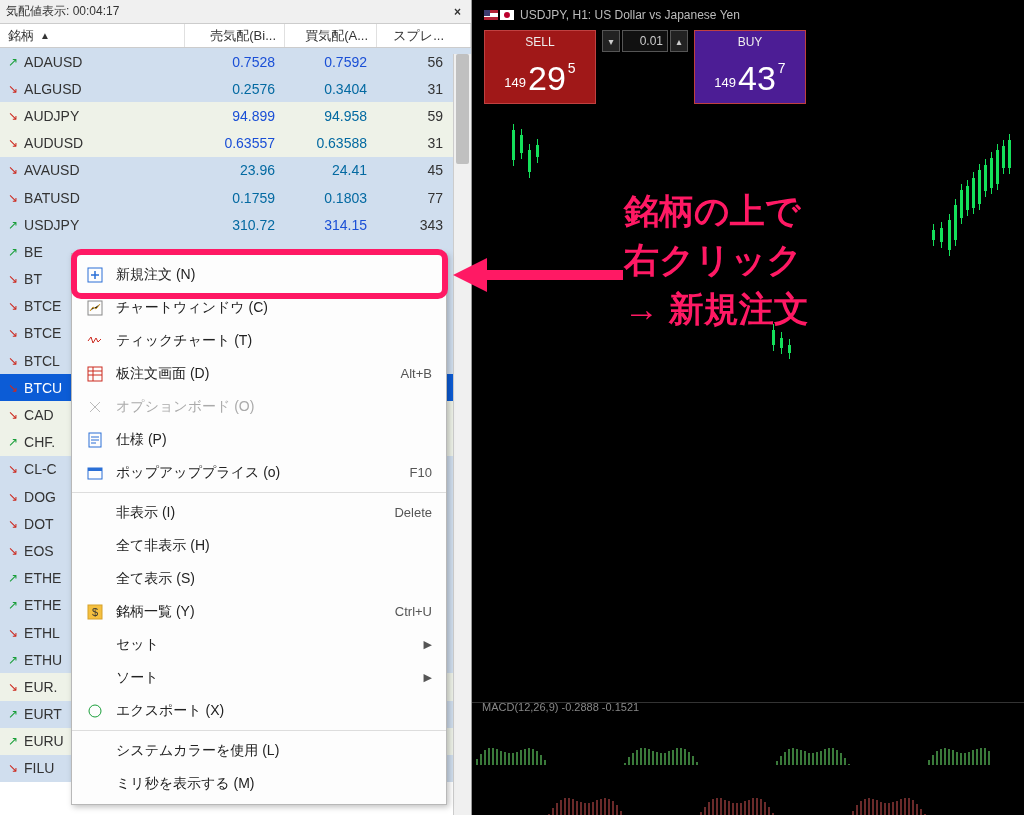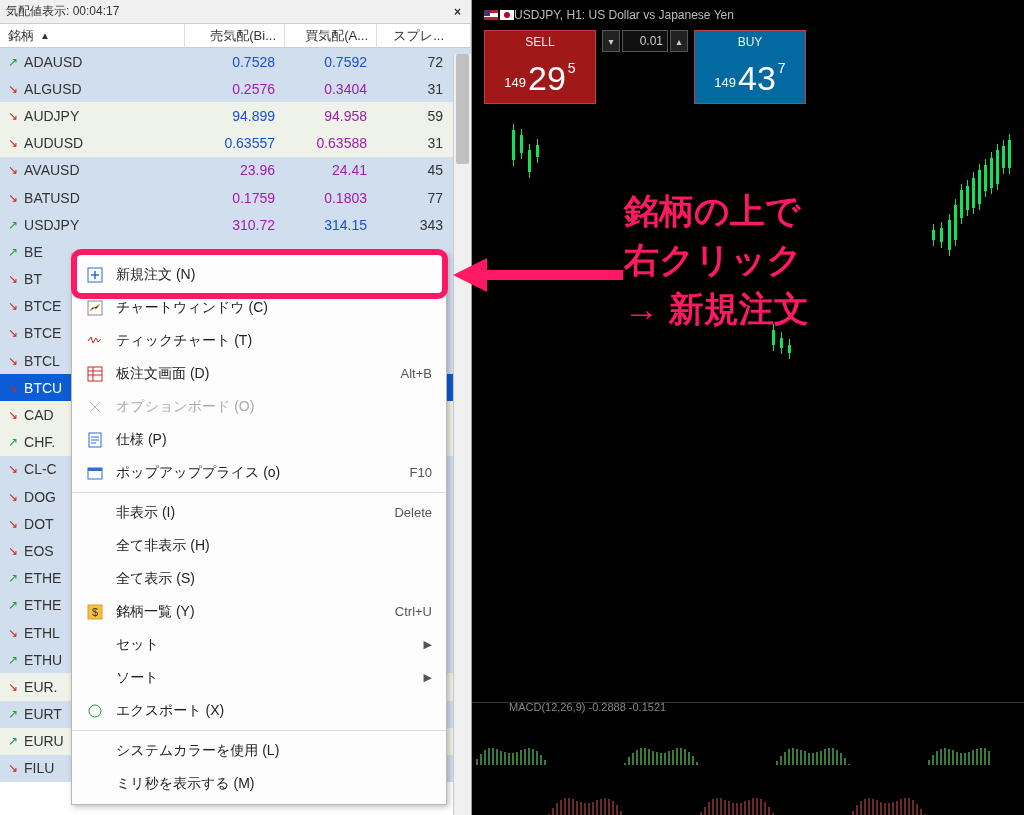--- a/index.html
+++ b/index.html
@@ -20,21 +20,21 @@
   .row.shade1 { background: #eef2e8; }
   .row.sel { background: #0c5cd6; color: #fff; }
   .cell-sym { width: 185px; display: flex; align-items: center; gap: 6px; padding-left: 8px; color: #333; }
   .row.sel .cell-sym { color:#fff;}
   .arrow-up { color: #1a9f3a; font-size: 12px; }
   .arrow-dn { color: #cc2a1f; font-size: 12px; }
   .cell-bid { width: 100px; text-align: right; padding-right: 10px; }
   .cell-ask { width: 92px; text-align: right; padding-right: 10px; }
   .cell-spr { flex: 1; text-align: right; padding-right: 28px; color: #333; }
   .blue { color: #1a4fd6; }
-  .red { color: #a21caf; }
+  .red { color: #0369a1; }
   .scrollbar { position: absolute; right: 0; top: 54px; bottom: 0; width: 18px; background: #f0f0f0; border-left:1px solid #ccc;}
   .scroll-thumb { position: absolute; top: 0; left: 2px; right: 2px; height: 110px; background: #c0c0c0; border-radius: 2px; }
 
   
   .context-menu { position: absolute; left: 71px; top: 253px; width: 376px; background: #fdfdfd; border: 1px solid #b8b8b8; box-shadow: 2px 2px 6px rgba(0,0,0,.25); font-size: 14px; padding: 4px 0; }
   .cm-item { height: 33px; display: flex; align-items: center; padding: 0 14px 0 14px; gap: 12px; color: #222; position: relative; }
   .cm-item.disabled { color: #aaa; justify-content: center; }
   .cm-icon { width: 18px; height: 18px; display: flex; align-items: center; justify-content: center; font-size: 13px; }
   .cm-label { flex: 1; }
   .cm-shortcut { color: #555; font-size: 13px; }
@@ -43,41 +43,41 @@
 
   
   .highlight-box { position: absolute; left: 71px; top: 249px; width: 377px; height: 50px; border: 6px solid #ff1964; border-radius: 10px; pointer-events: none; }
   .annotation-arrow { position: absolute; left: 453px; top: 262px; width: 170px; height: 24px; pointer-events: none; }
   .annotation-arrow .shaft { position: absolute; left: 32px; top: 8px; width: 138px; height: 10px; background: #ff1964; }
   .annotation-arrow .head { position: absolute; left: 0; top: -4px; width: 0; height: 0; border-right: 34px solid #ff1964; border-top: 17px solid transparent; border-bottom: 17px solid transparent; }
   .annotation-text { position: absolute; left: 624px; top: 186px; font-size: 35px; font-weight: 700; color: #ff1964; line-height: 1.4; white-space: pre; }
 
   
   .right-panel { flex: 1; background: #000; position: relative; overflow: hidden; }
-  .chart-title { position: absolute; top: 8px; left: 12px; color: #bcbcbc; font-size: 12px; display:flex; align-items:center; }
+  .chart-title { position: absolute; top: 8px; left: 12px; color: #bcbcbc; font-size: 12px; display:flex; align-items:center; gap:6px;}
   .title-flags { display:flex; gap:2px;}
   .flag { width:14px; height:10px; }
   .flag.us { background: linear-gradient(#b22234 33%, #fff 33% 66%, #b22234 66%); position:relative;}
   .flag.us::before{content:"";position:absolute;left:0;top:0;width:6px;height:6px;background:#3c3b6e;}
   .flag.jp { background:#fff; position:relative;}
   .flag.jp::before{content:"";position:absolute;left:4px;top:2px;width:6px;height:6px;border-radius:50%;background:#bc002d;}
   .trade-box { position: absolute; top: 30px; left: 12px; display: flex; gap: 6px; align-items: flex-start; }
   .btn-sell, .btn-buy { width: 112px; height: 74px; background: #3a0a0a; border:1px solid #7b2020; display:flex; flex-direction:column; }
-  .btn-buy { background:#0369a1; border-color:#c04040;}
+  .btn-buy { background:#4c1d95; border-color:#c04040;}
   .btn-sell { background:#a01818; border-color:#c04040;}
   .btn-label { height: 22px; display: flex; align-items: center; justify-content: center; font-size: 12px; color: #eee; }
   .btn-price { flex:1; display:flex; align-items:center; justify-content:center; color:#fff;}
   .price-small { font-size: 13px; margin-right: 2px; position: relative; top:4px;}
   .price-big { font-size: 34px; font-weight:300;}
   .price-sup { font-size: 14px; position: relative; top: -10px; margin-left:2px;}
   .vol-box { width: 46px; height: 22px; background: #111; border:1px solid #555; color:#ccc; font-size:12px; text-align:right; padding:2px 4px; }
   .vol-wrap { display:flex; flex-direction:column; align-items:center;}
   .vol-row {display:flex; align-items:center; gap:2px;}
   .vol-btn {width:18px;height:22px;background:#222;border:1px solid #555;color:#ccc;font-size:10px;display:flex;align-items:center;justify-content:center;}
-  .macd-label { position:absolute; bottom:102px; left:10px; color:#888; font-size:11px;margin-left:27px;}
+  .macd-label { position:absolute; bottom:102px; left:10px; color:#888; font-size:11px;}
   .chart-area { position:absolute; top:110px; left:0; right:0; bottom:115px;}
   .candle { position:absolute; width:3px; background:#14e05a;}
   .candle::before{content:"";position:absolute;left:1px;top:-6px;bottom:-6px;width:1px;background:#14e05a;}
   .chart-sep {position:absolute; left:0; right:0; height:1px; background:#333;}
   .macd-bars {position:absolute; bottom:0; left:0; right:0; height:100px; display:flex; align-items:center;}
   .mbar { width:2px; margin-right:2px;}
 </style>
 </head>
 <body>
 
@@ -96,21 +96,21 @@
     <div class="th spread">スプレ...</div>
   </div>
   <div class="rows" id="rows">
       <div class="row shade0">
         <div class="cell-sym">
           <span class="arrow-up">↗</span>
           <span>ADAUSD</span>
         </div>
         <div class="cell-bid blue">0.7528</div>
         <div class="cell-ask blue">0.7592</div>
-        <div class="cell-spr">72</div>
+        <div class="cell-spr">56</div>
       </div>
       <div class="row shade0">
         <div class="cell-sym">
           <span class="arrow-dn">↘</span>
           <span>ALGUSD</span>
         </div>
         <div class="cell-bid red">0.2576</div>
         <div class="cell-ask red">0.3404</div>
         <div class="cell-spr">31</div>
       </div>

